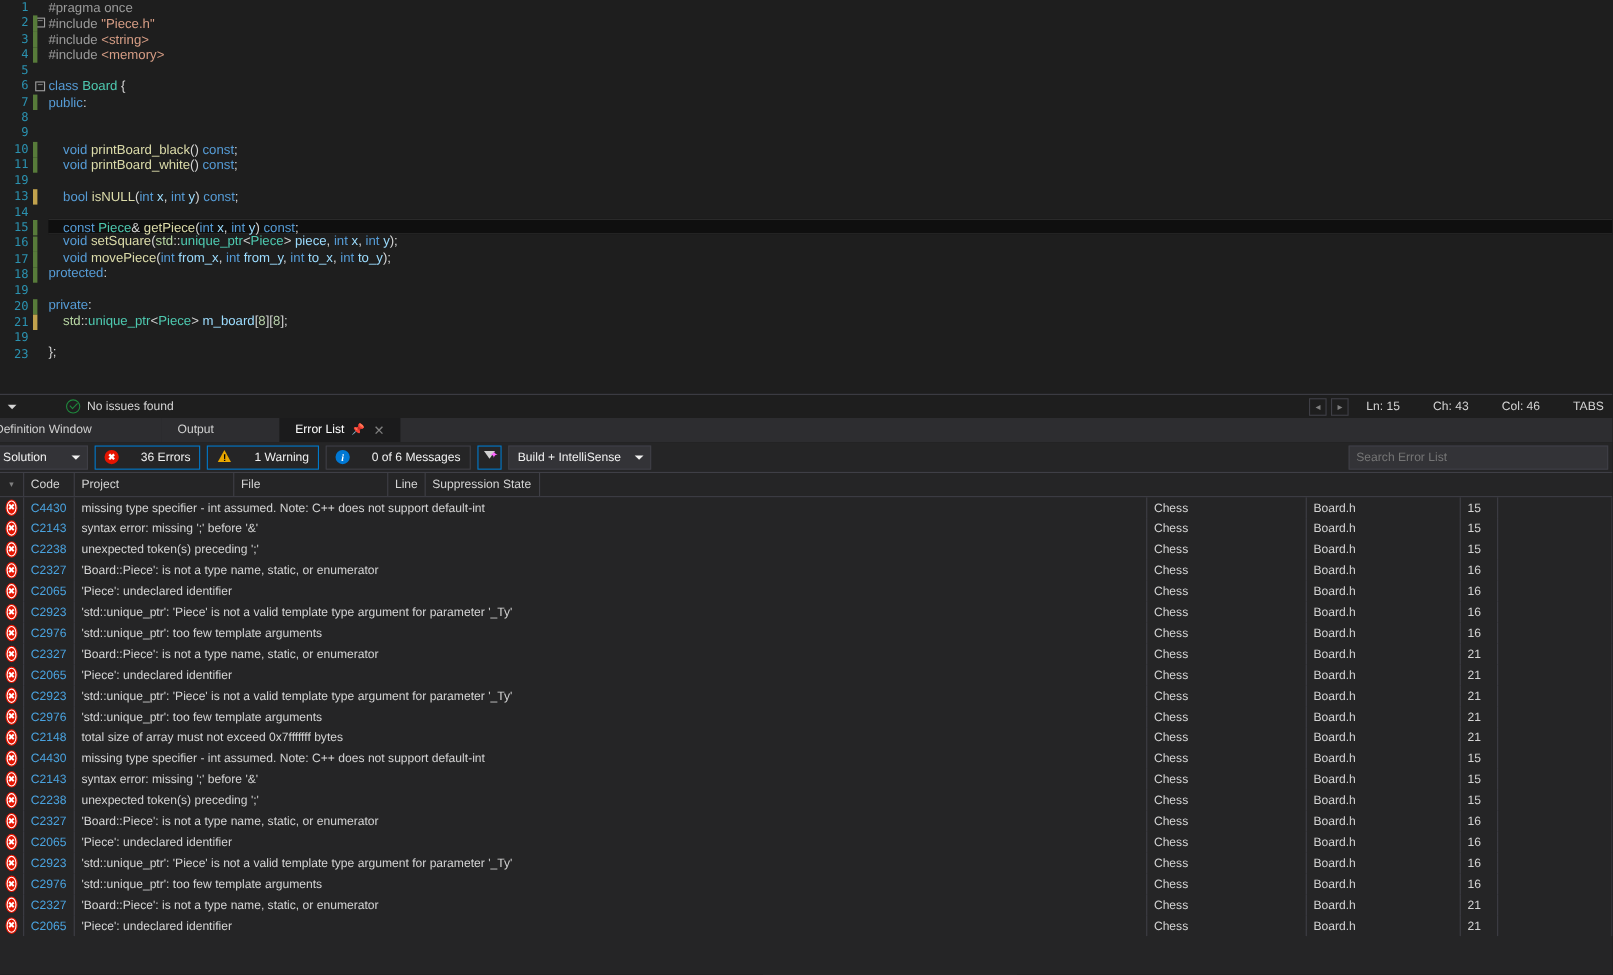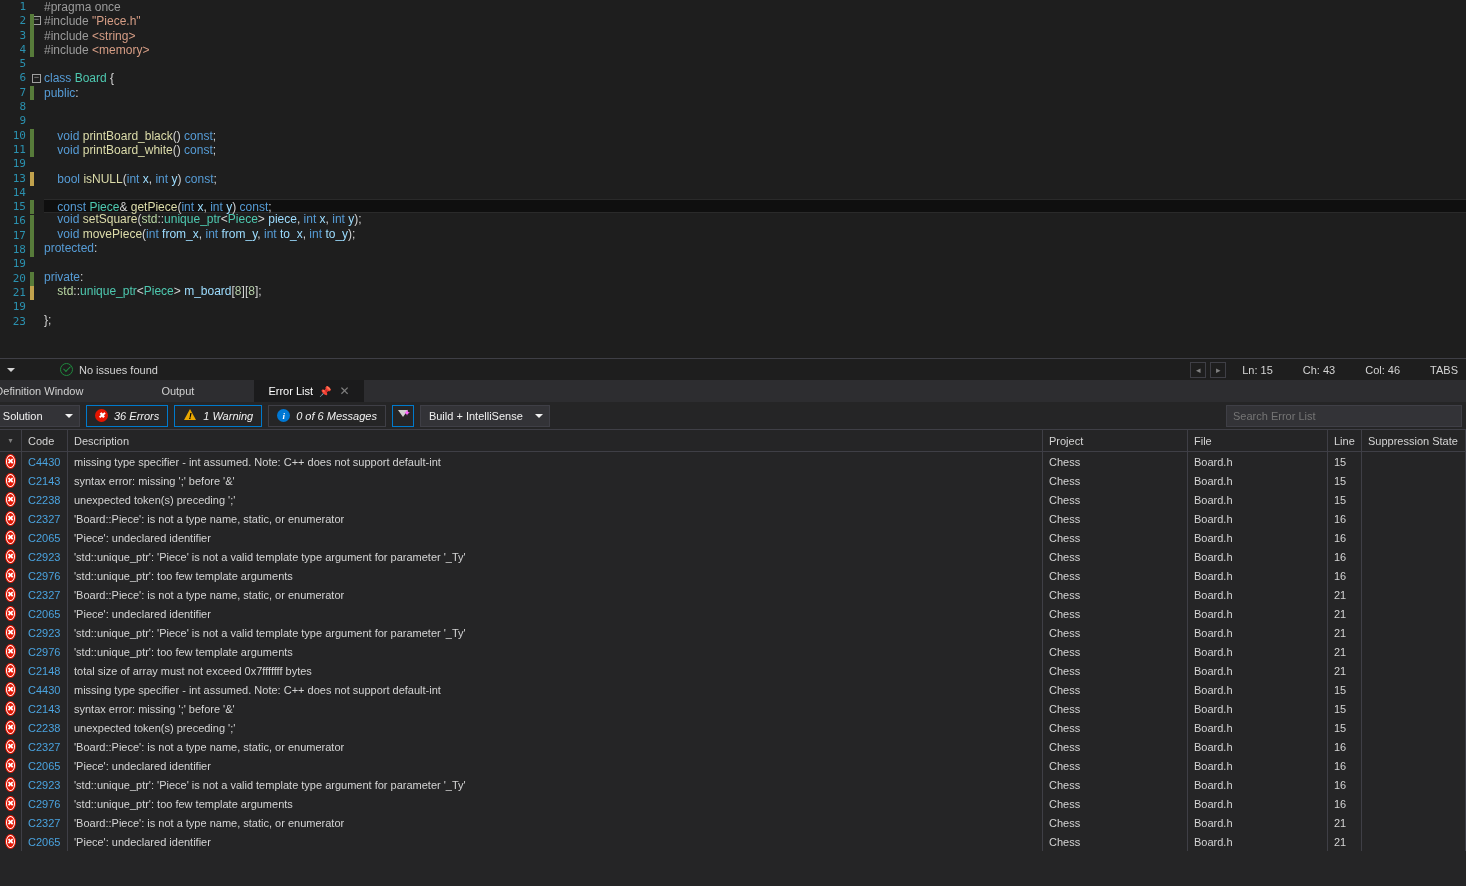--- a/index.html
+++ b/index.html
@@ -198,27 +198,26 @@
     content: "";
     position: absolute;
     right: 6px; top: 50%;
     border: 4px solid transparent;
     border-top-color: #f1f1f1;
     transform: translateY(-2px);
   }
   .tb-combo.scope { min-width: 110px; }
   .tb-pill {
     height: 22px;
-    display: flex; align-items: center; gap: 6px;
+    display: flex; align-items: center; gap: 20px;
     padding: 0 8px;
     border: 1px solid #007acc;
     background: #252526;
     color: #f1f1f1;
     font-size: 11px;
-    font-style: italic;
   }
   .tb-pill.nohl { border-color: #3f3f46; }
   .ico-circ {
     width: 13px; height: 13px; border-radius: 50%;
     display:inline-flex; align-items:center; justify-content:center;
     font-weight: bold; font-size: 9px; color: #fff;
   }
   .ico-err { background: #e51400; }
   .ico-err::after { content:"✖"; font-size: 8px; }
   .ico-warn {
@@ -438,21 +437,20 @@
     <div class="tb-spacer"></div>
     <input class="tb-search" placeholder="Search Error List" style="">
   </div>
 
   <div class="err-table">
     <div class="hdr-row">
       <div class="col-sev">
           <span style="font-size:8px;color:#808080;">▾</span>
         </div>
       <div class="col-code">Code</div>
-      <div class="col-desc">Description</div>
       <div class="col-proj">Project</div>
       <div class="col-file">File</div>
       <div class="col-line">Line</div>
       <div class="col-supp">Suppression State</div>
     </div>
     <div id="errbody">
         <div class="erow">
           <div class="col-sev">
             <span class="sev-err"></span>
           </div>

